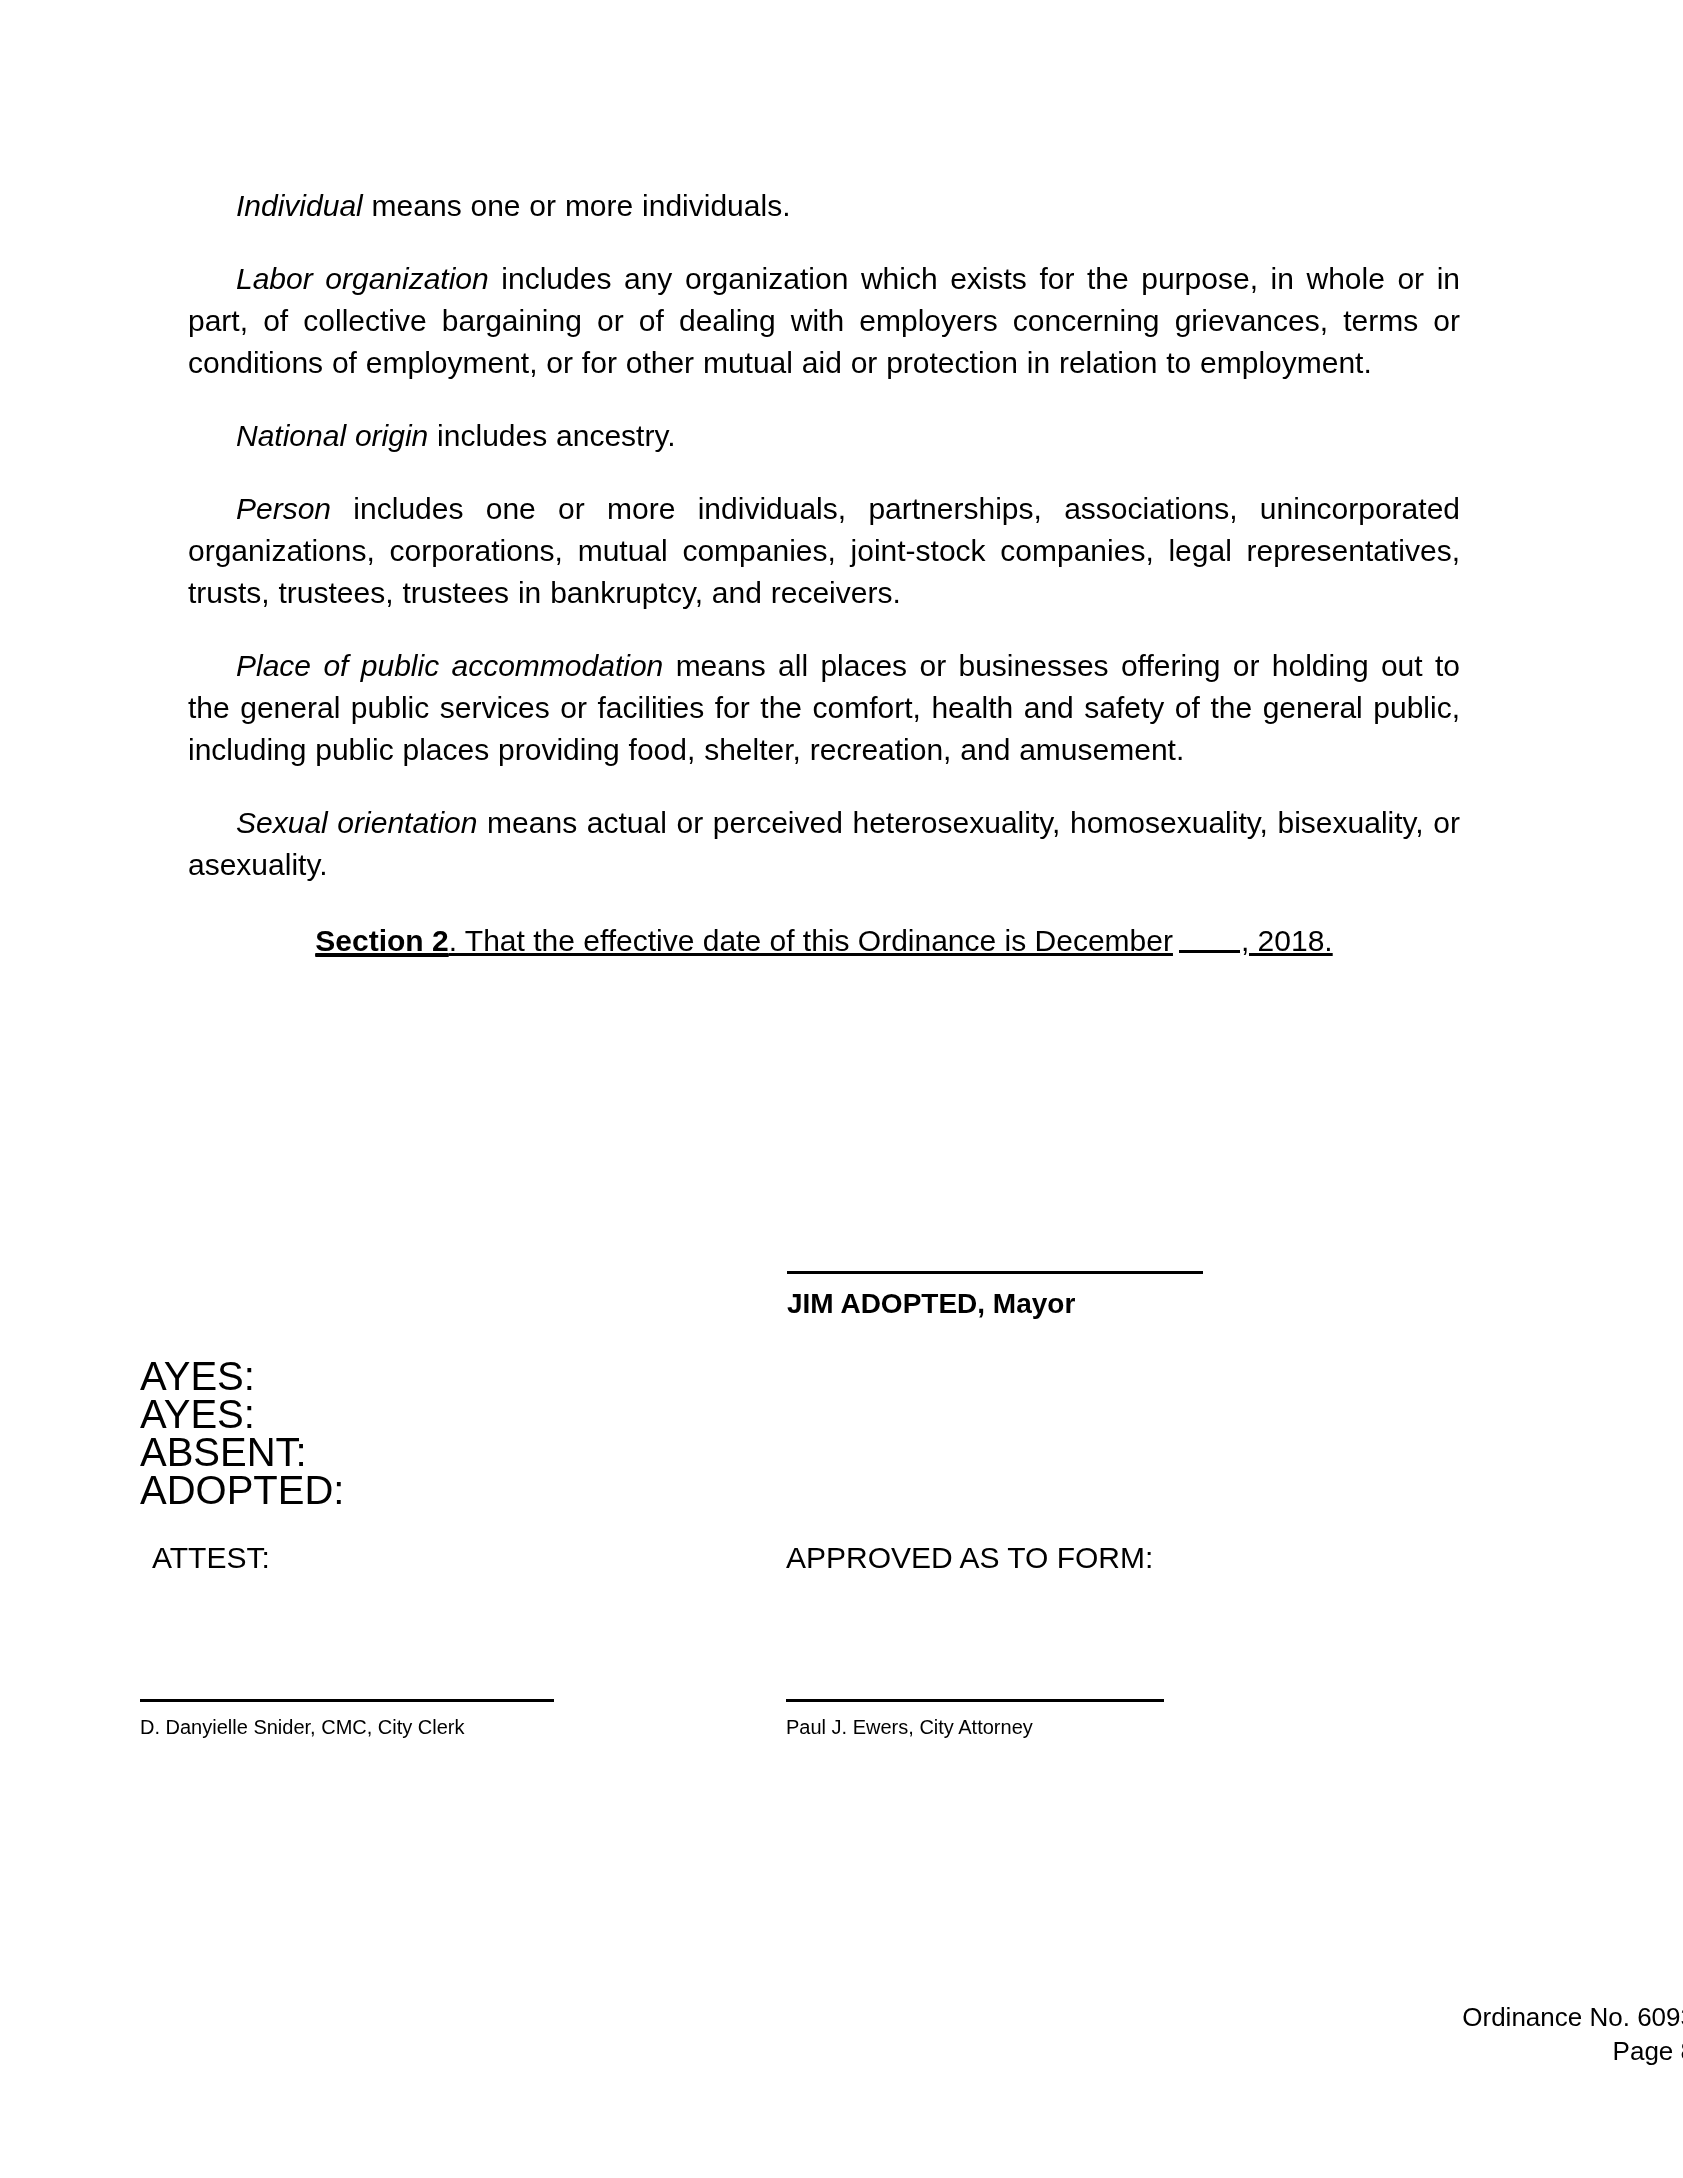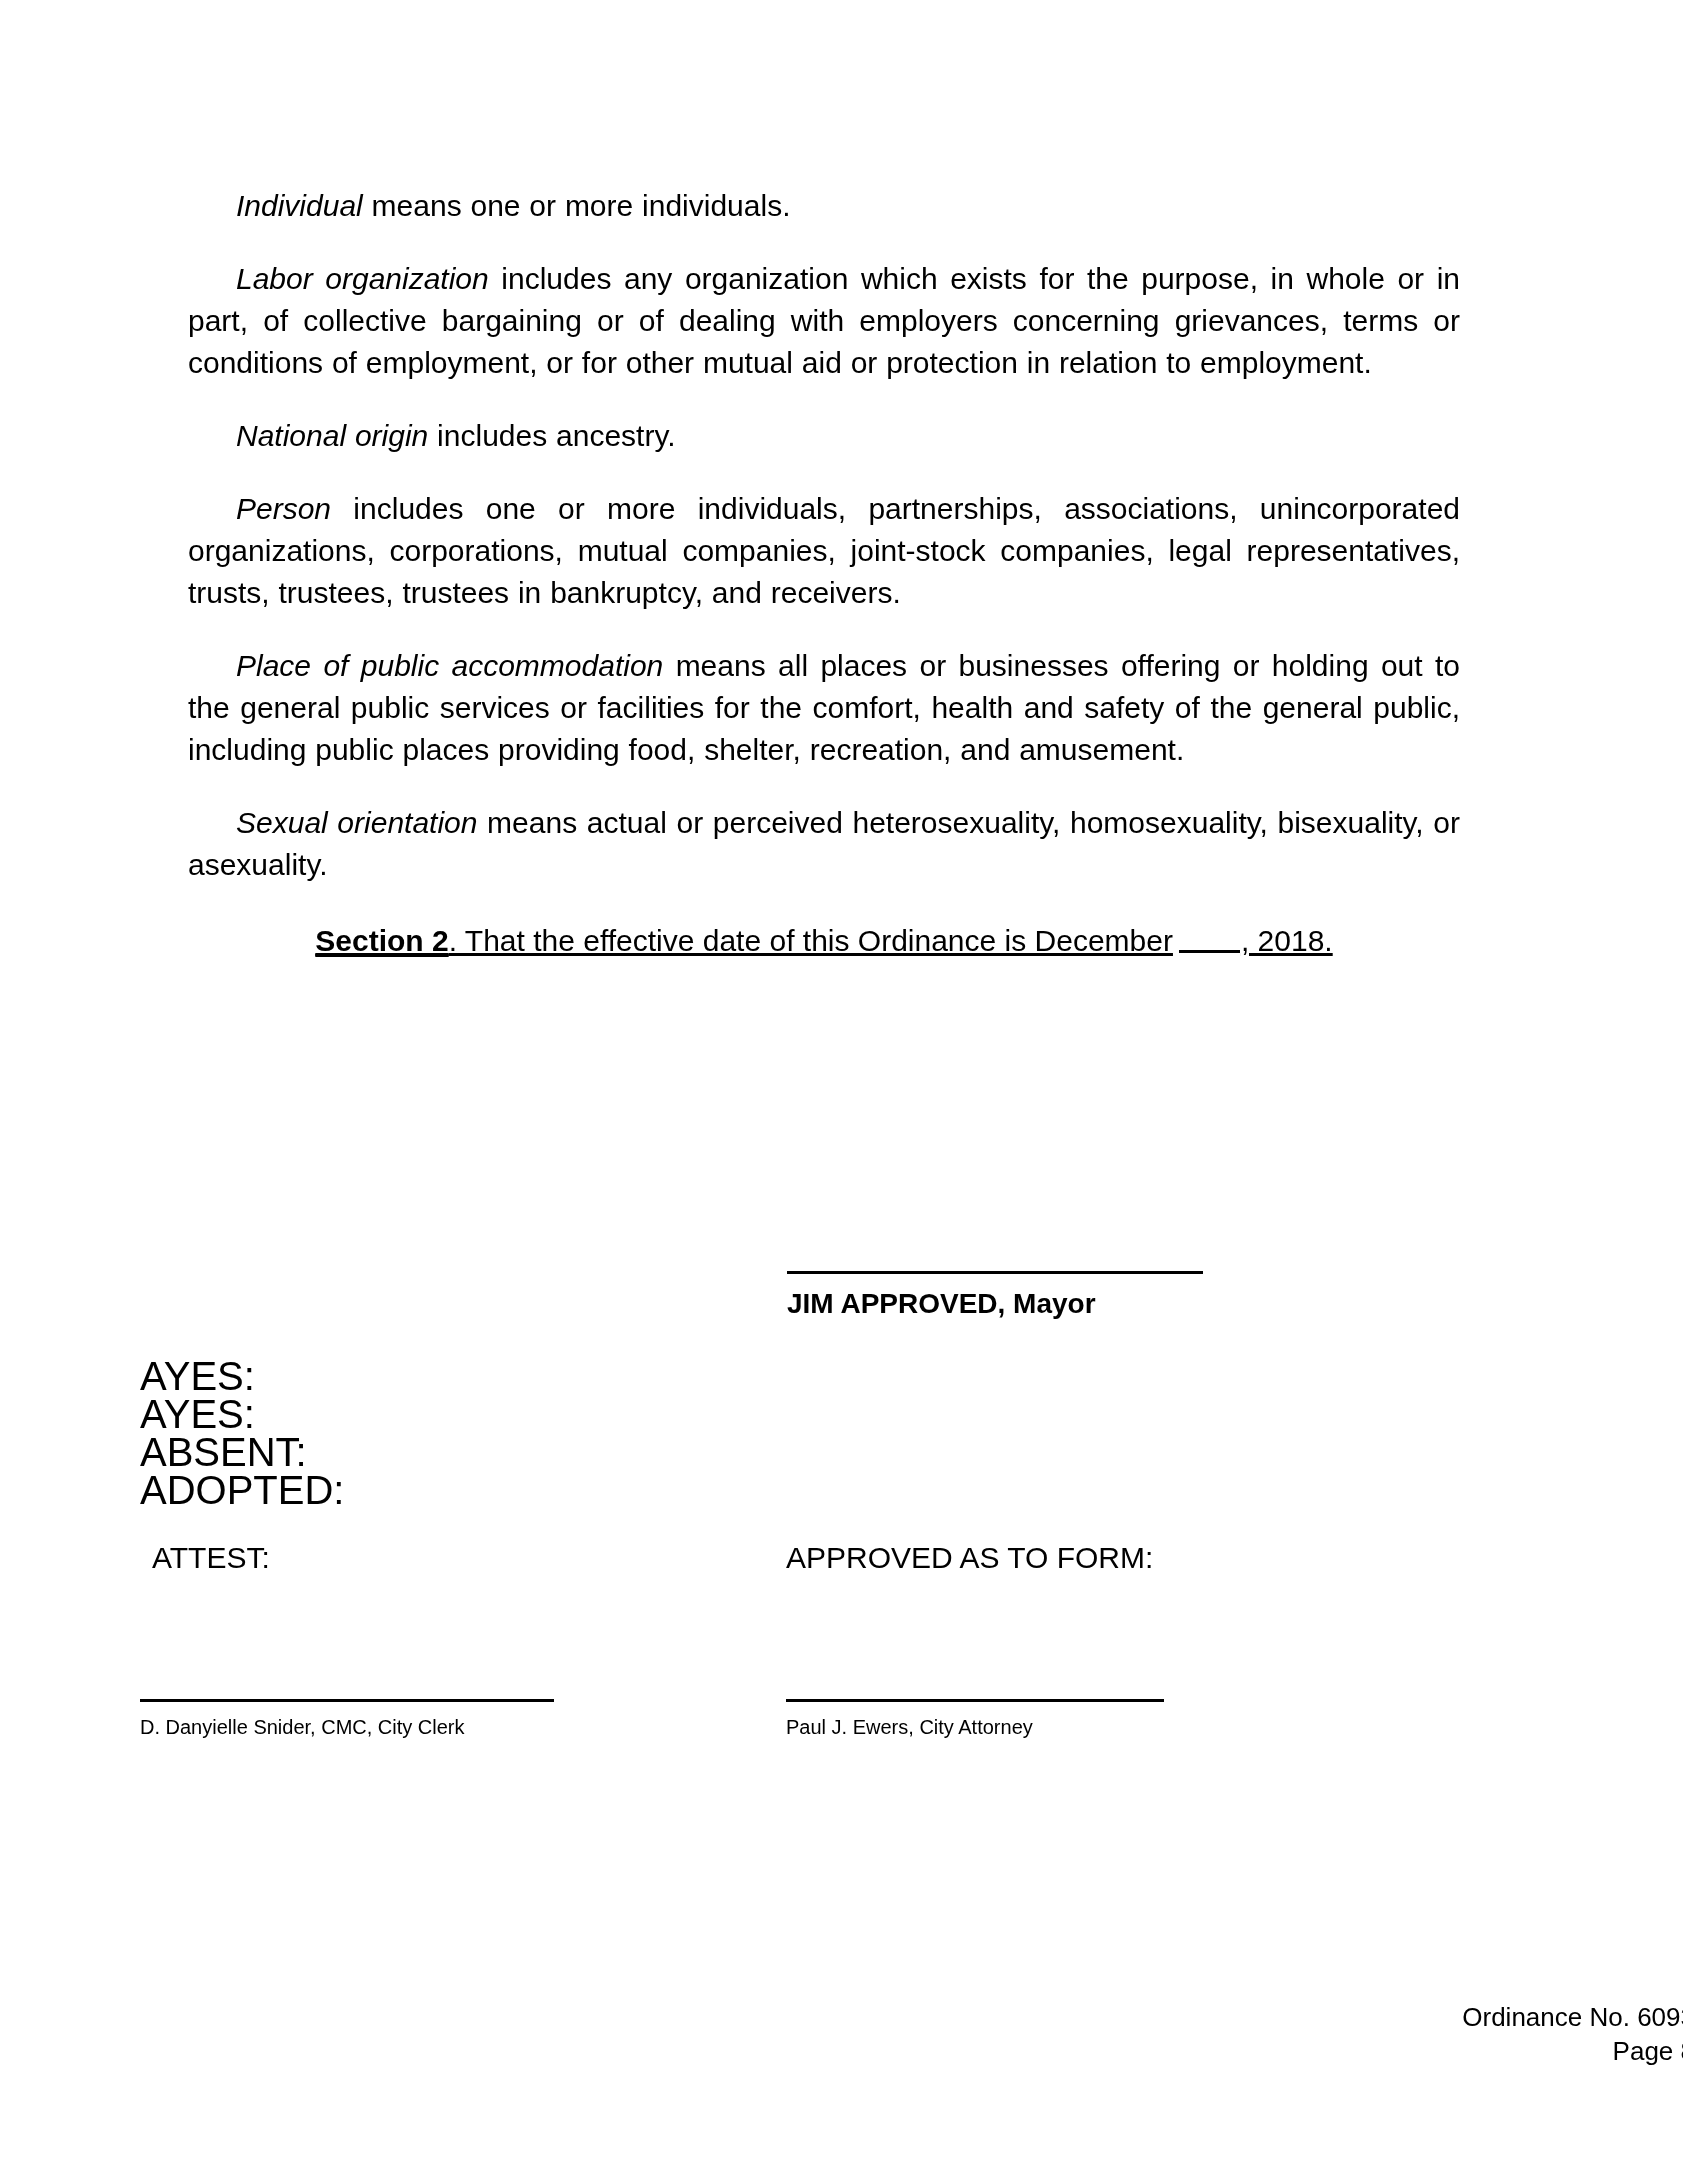--- a/index.html
+++ b/index.html
@@ -170,21 +170,21 @@
 
     <p class="para"><span class="term">Place of public accommodation</span><span> means all places or businesses offering or holding out to the general public services or facilities for the comfort, health and safety of the general public, including public places providing food, shelter, recreation, and amusement.</span></p>
 
 
     <p class="para"><span class="term">Sexual orientation</span><span> means actual or perceived heterosexuality, homosexuality, bisexuality, or asexuality.</span></p>
 
     <p class="section-line"><span class="section-label">Section 2</span><span>.  That the effective date of this Ordinance is December</span><span class="blank-fill"></span><span>, 2018.</span></p>
 
     <div class="mayor-block">
       <div class="sig-rule"></div>
-      <div class="sig-name">JIM APPROVED, Mayor</div>
+      <div class="sig-name">JIM ADOPTED, Mayor</div>
     </div>
 
     <div class="tally">
       <div class="tally-row">AYES:</div>
       <div class="tally-row">AYES:</div>
       <div class="tally-row">ABSENT:</div>
       <div class="tally-row">ADOPTED:</div>
     </div>
 
     <div class="attest-row">

